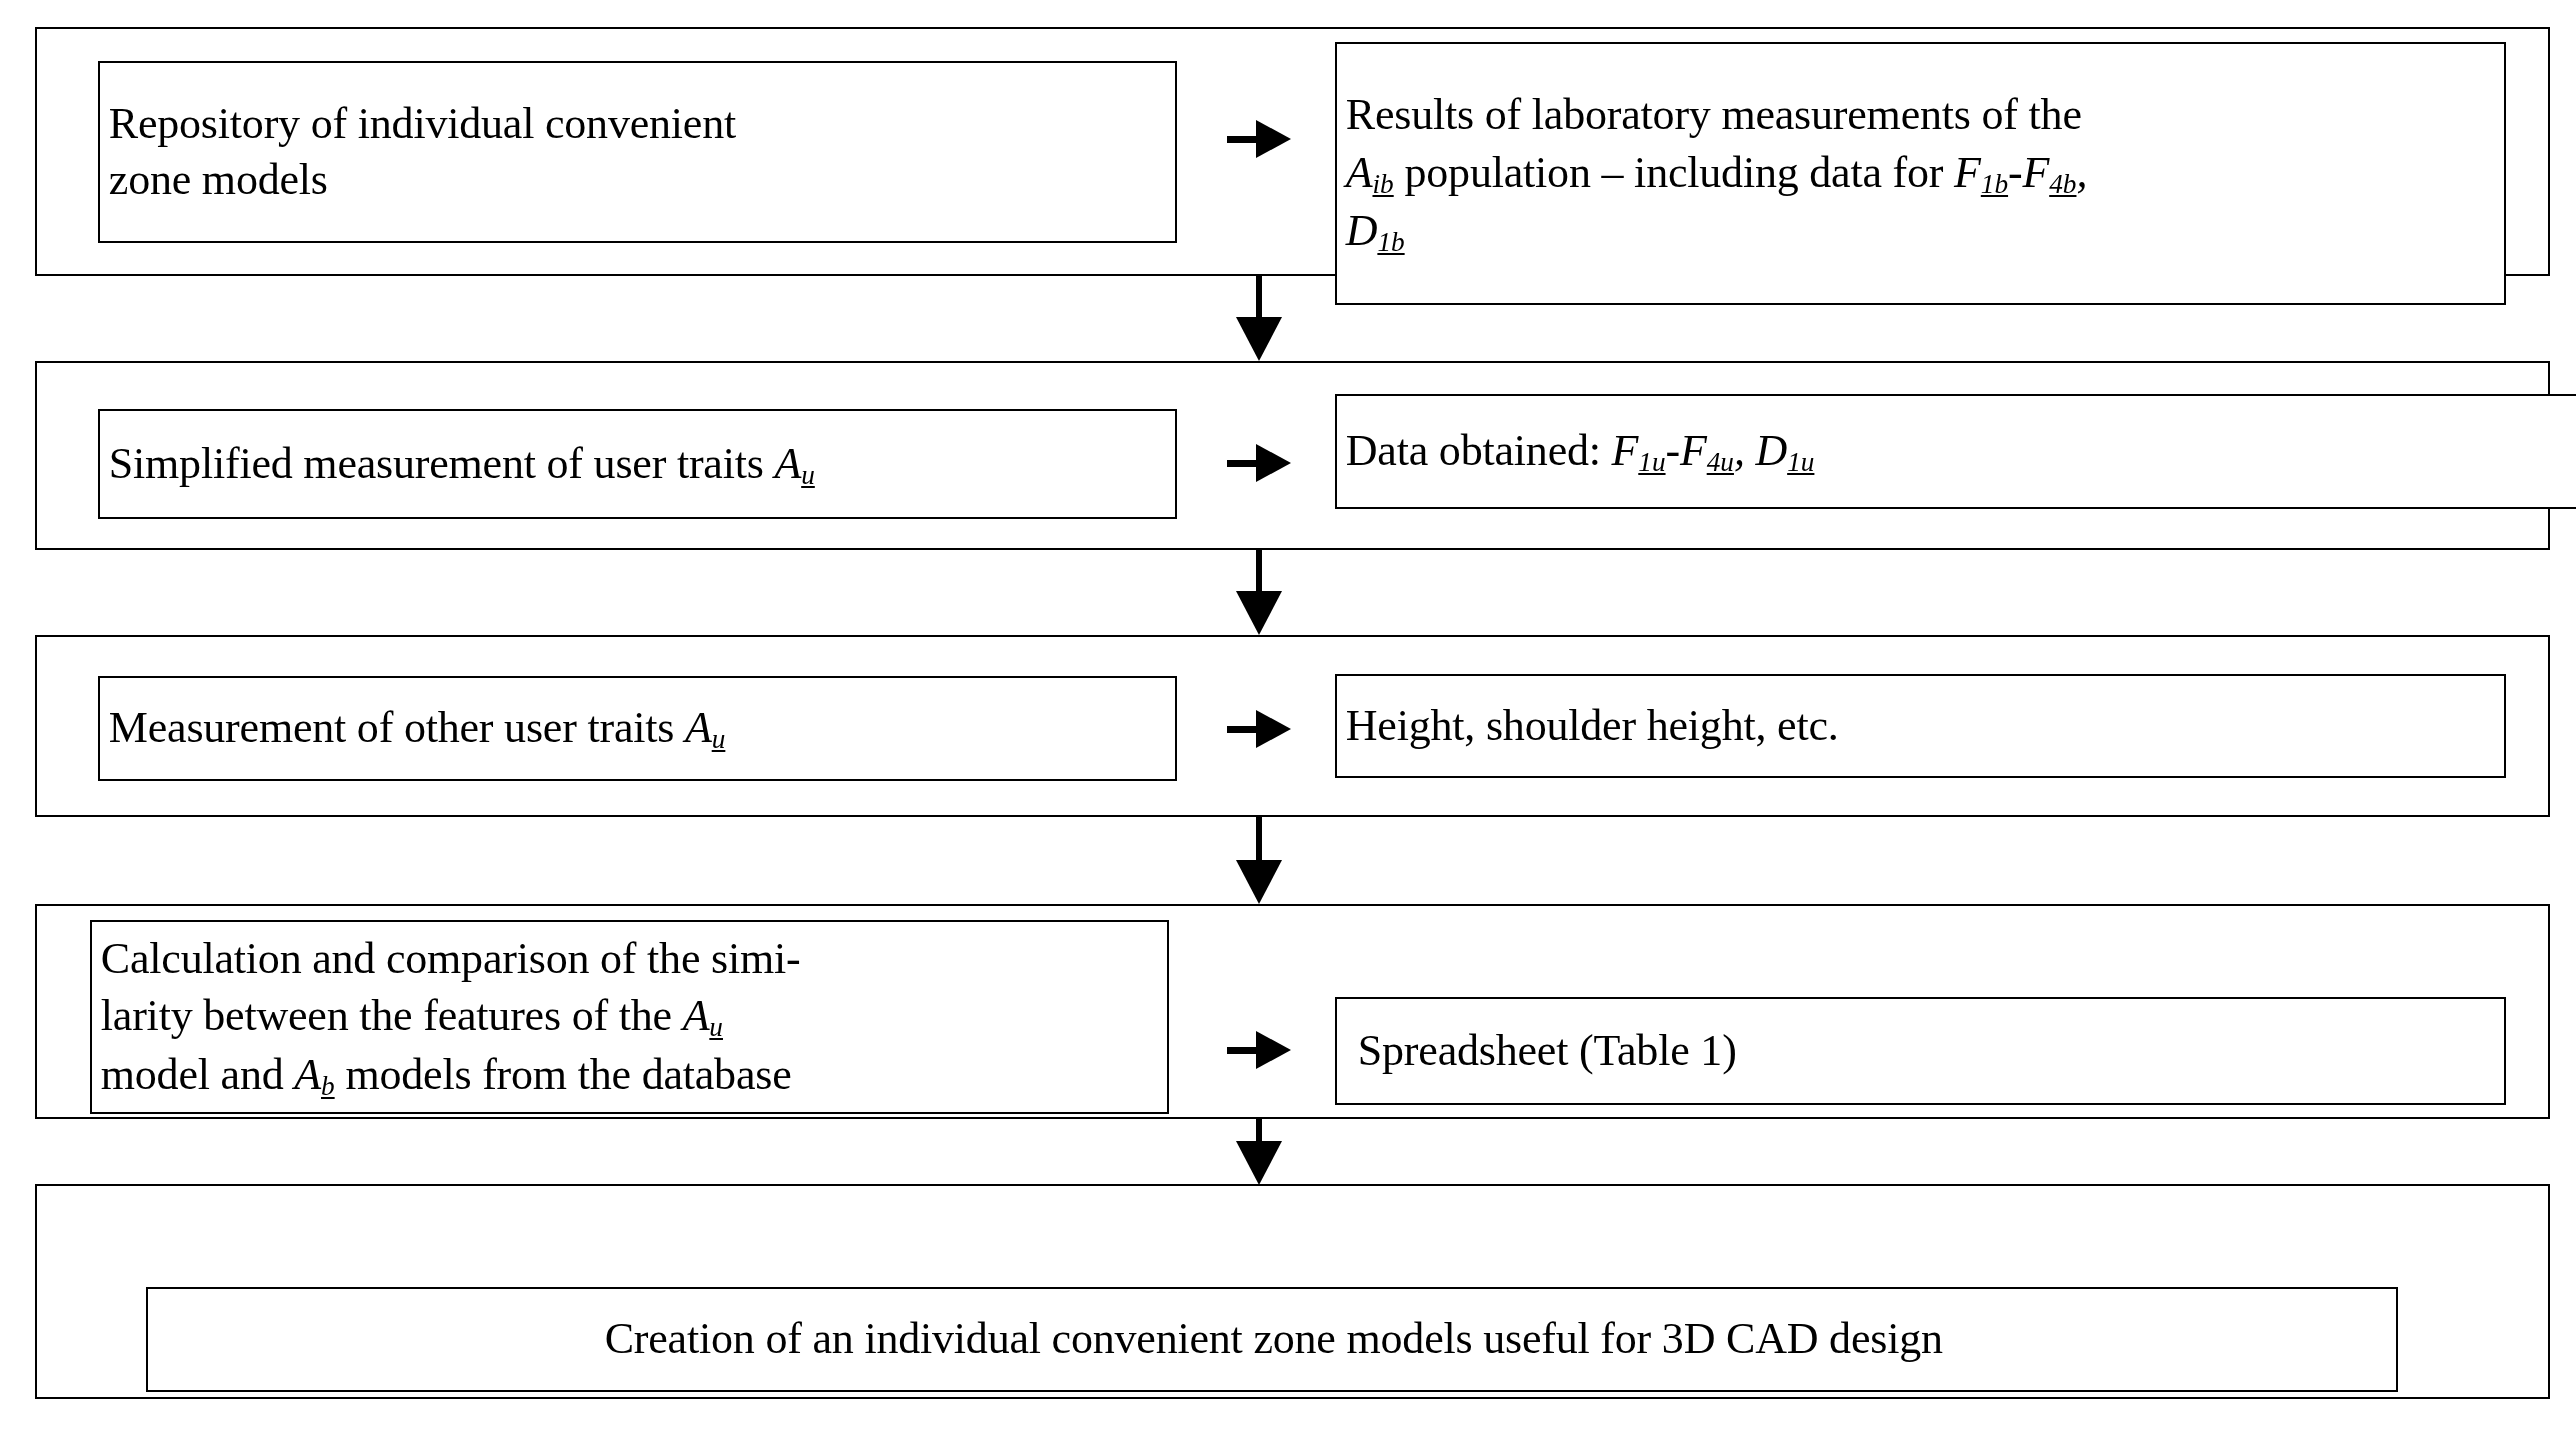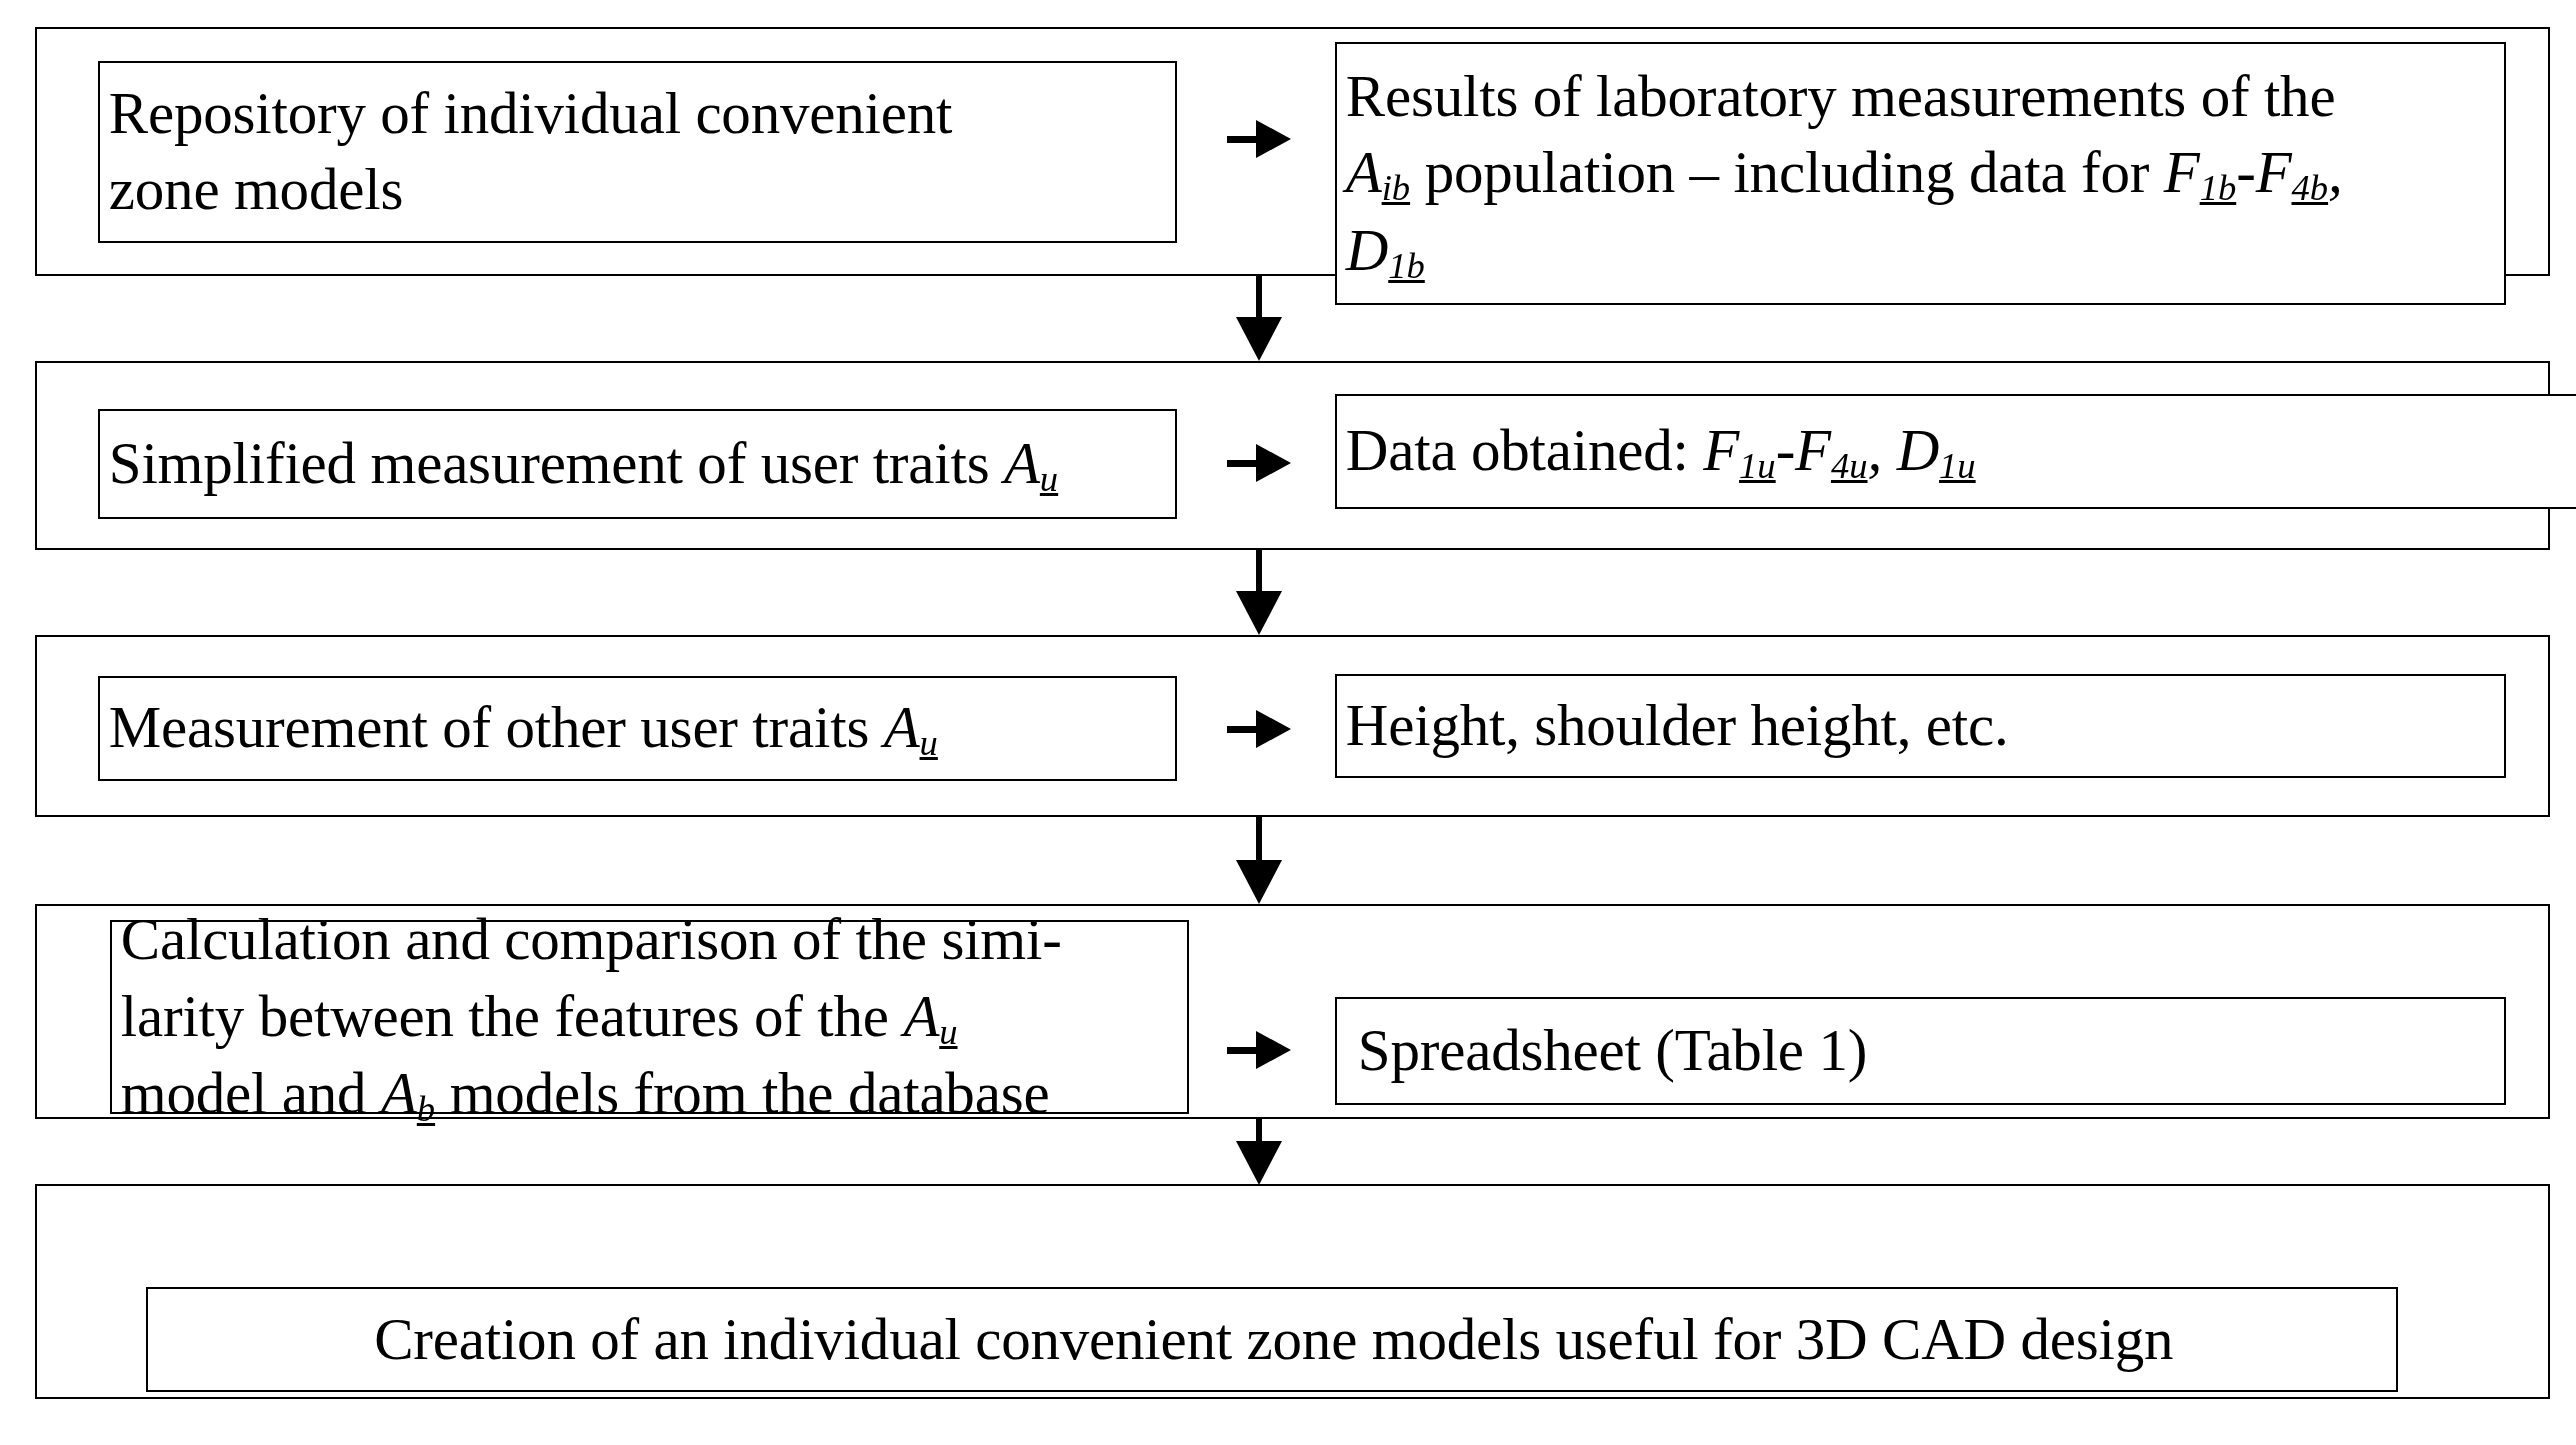--- a/index.html
+++ b/index.html
@@ -36,21 +36,21 @@
     border: 2.6px solid #000000;
     background: #ffffff;
     display: flex;
     align-items: center;
     z-index: 3;
   }
   .node .node-text {
     display: block;
     width: 100%;
     padding: 0 5.3px 0 8.8px;
-    font-size: 59px;
+    font-size: 44px;
     line-height: 1.28;
     letter-spacing: -0.2px;
     white-space: pre-wrap;
   }
   .node.multiline .node-text {
     line-height: 1.30;
   }
   .node.centered .node-text {
     text-align: center;
   }
@@ -176,21 +176,21 @@
     <span class="head" style="left:29px;"></span>
   </div>
 
   <div class="arrow-v" style="left:1259px; top:817px; height:87px;">
     <span class="shaft" style="height:47px;"></span>
     <span class="head" style="top:43px;"></span>
   </div>
 
   <div class="stage" style="left:35px; top:904px; width:2515px; height:215px;"></div>
 
-  <div class="node multiline" style="left:110px; top:920px; width:1079px; height:194px;">
+  <div class="node multiline" style="left:90px; top:920px; width:1079px; height:194px;">
     <span class="node-text">Calculation and comparison of the simi-
 larity between the features of the <span class="var">A</span><span class="sub">u</span>
 model and <span class="var">A</span><span class="sub">b</span> models from the database</span>
   </div>
 
   <div class="node" style="left:1335px; top:997px; width:1171px; height:108px;padding-left:12px;">
     <span class="node-text">Spreadsheet (Table 1)</span>
   </div>
 
   <div class="arrow-h" style="left:1227px; top:1050px; width:64px;">

